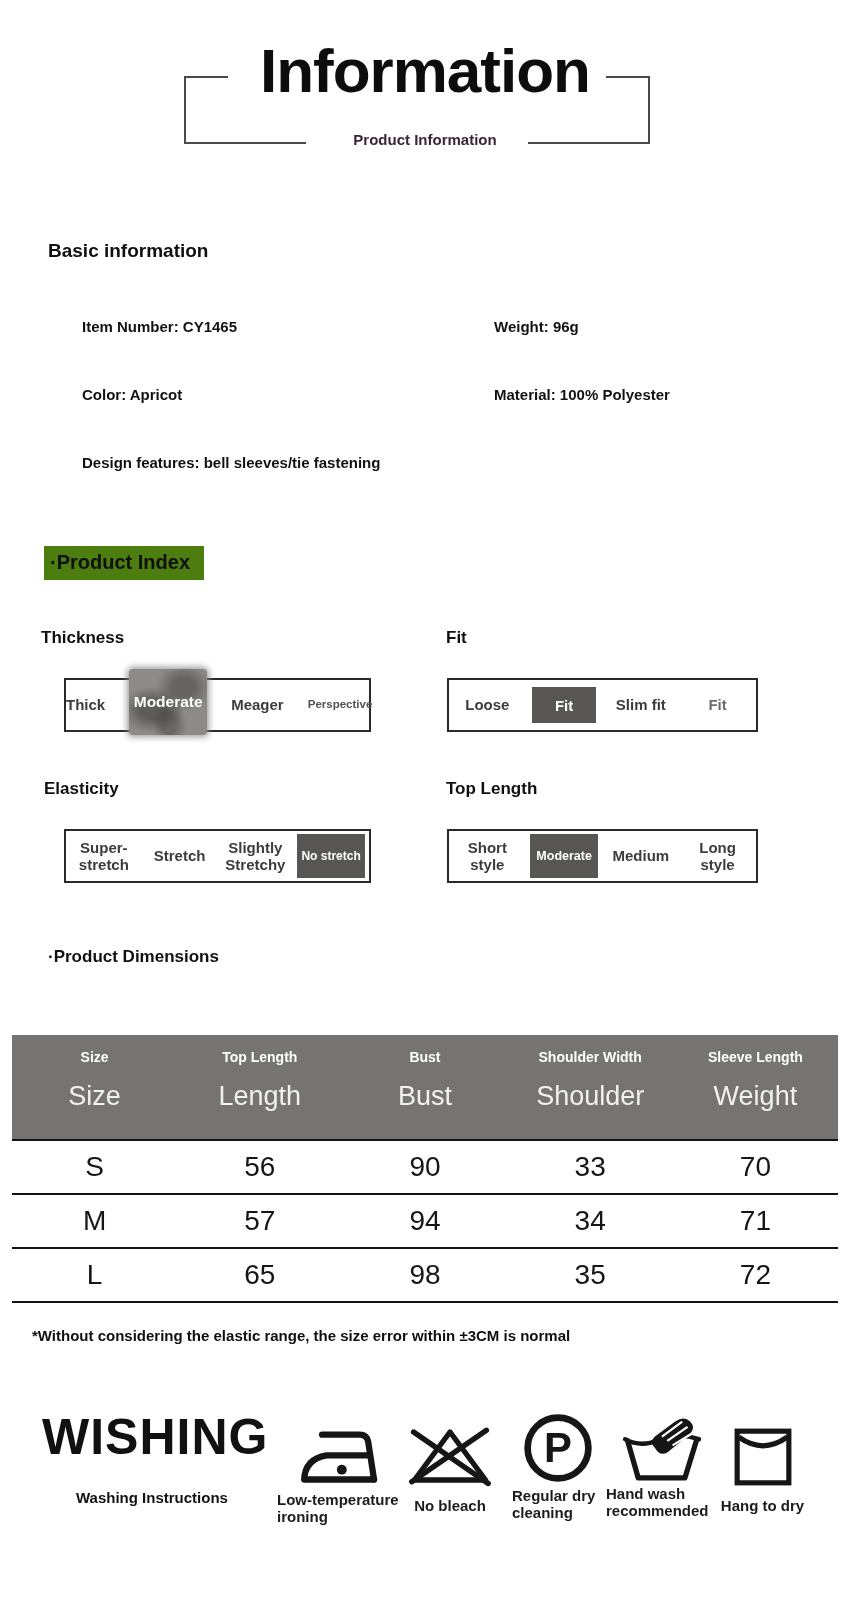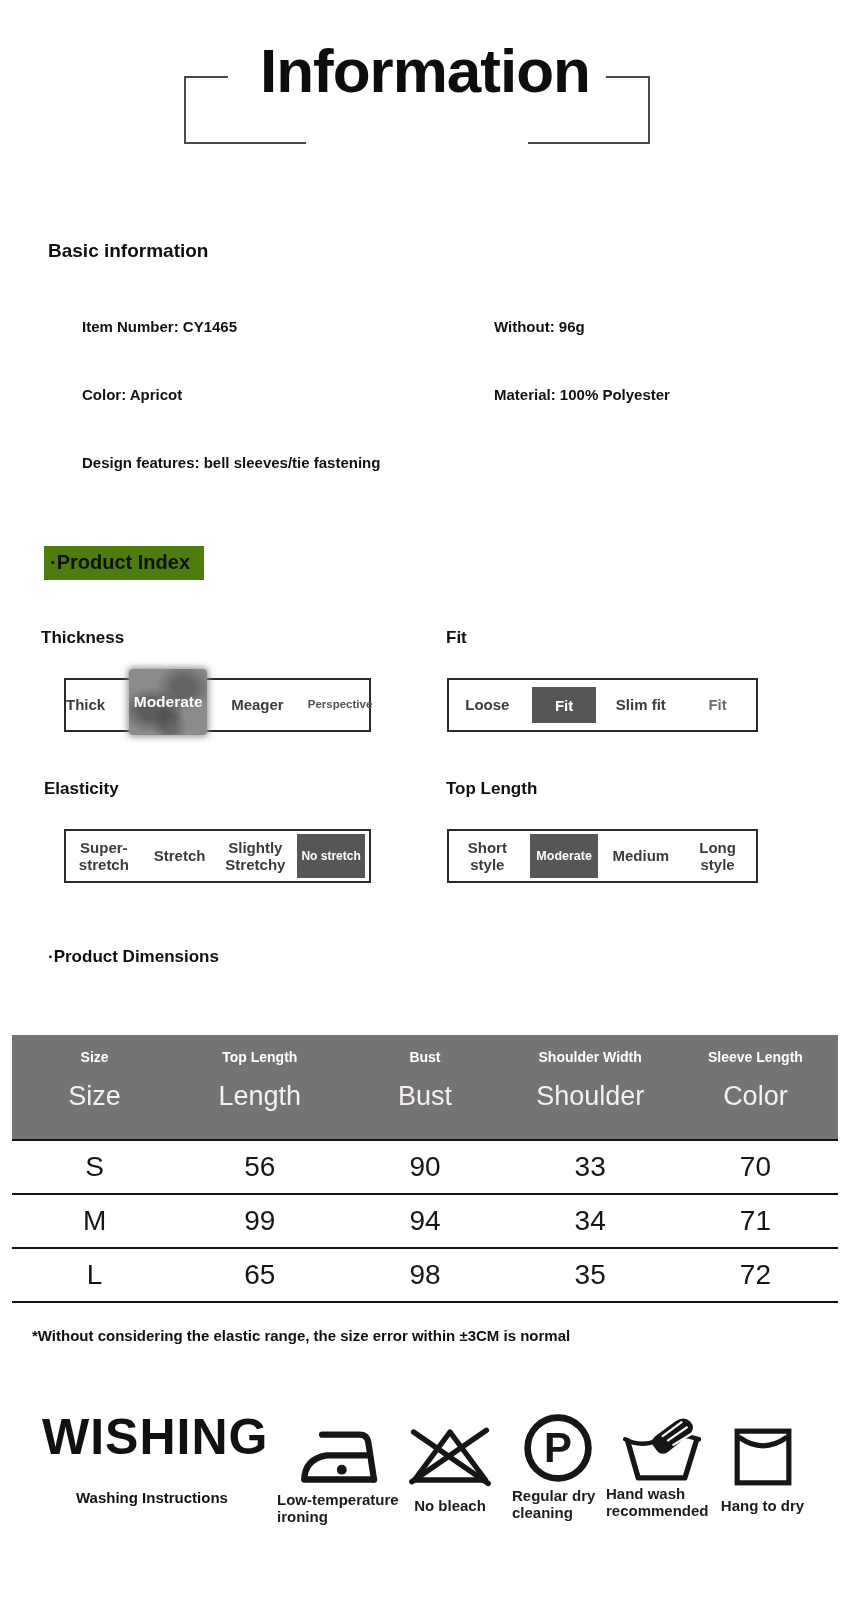--- a/index.html
+++ b/index.html
@@ -67,26 +67,27 @@
 
 <div id="page">
 
   <div class="abs title">Information</div>
   <div class="abs bracket" style="left:184px;top:76px;width:2px;height:68px;"></div>
   <div class="abs bracket" style="left:184px;top:76px;width:44px;height:2px;"></div>
   <div class="abs bracket" style="left:184px;top:142px;width:122px;height:2px;"></div>
   <div class="abs bracket" style="left:648px;top:76px;width:2px;height:68px;"></div>
   <div class="abs bracket" style="left:606px;top:76px;width:44px;height:2px;"></div>
   <div class="abs bracket" style="left:528px;top:142px;width:122px;height:2px;"></div>
+  <div class="abs subtitle">Product Information</div>
 
   <div class="abs h-basic">Basic information</div>
   <div class="abs info-item" style="left:82px;top:318px;">Item Number: CY1465</div>
   <div class="abs info-item" style="left:82px;top:386px;">Color: Apricot</div>
   <div class="abs info-item" style="left:82px;top:454px;">Design features: bell sleeves/tie fastening</div>
-  <div class="abs info-item" style="left:494px;top:318px;">Without: 96g</div>
+  <div class="abs info-item" style="left:494px;top:318px;">Weight: 96g</div>
   <div class="abs info-item" style="left:494px;top:386px;">Material: 100% Polyester</div>
 
   <div class="abs h-index">·Product Index</div>
 
   <div class="abs sel-label" style="left:41px;top:628px;">Thickness</div>
   <div class="abs sel-label" style="left:446px;top:628px;">Fit</div>
   <div class="abs sel-label" style="left:44px;top:779px;">Elasticity</div>
   <div class="abs sel-label" style="left:446px;top:779px;">Top Length</div>
 
   <div class="abs sel-box" style="left:64px;top:678px;width:307px;gap:24px;">
@@ -158,33 +159,33 @@
         <div>Top Length</div>
         <div>Bust</div>
         <div>Shoulder Width</div>
         <div>Sleeve Length</div>
       </div>
       <div class="thead-row big">
         <div>Size</div>
         <div>Length</div>
         <div>Bust</div>
         <div>Shoulder</div>
-        <div>Color</div>
+        <div>Weight</div>
       </div>
     </div>
     <div class="trow">
       <div>S</div>
       <div>56</div>
       <div>90</div>
       <div>33</div>
       <div>70</div>
     </div>
     <div class="trow">
       <div>M</div>
-      <div>99</div>
+      <div>57</div>
       <div>94</div>
       <div>34</div>
       <div>71</div>
     </div>
     <div class="trow last">
       <div>L</div>
       <div>65</div>
       <div>98</div>
       <div>35</div>
       <div>72</div>

